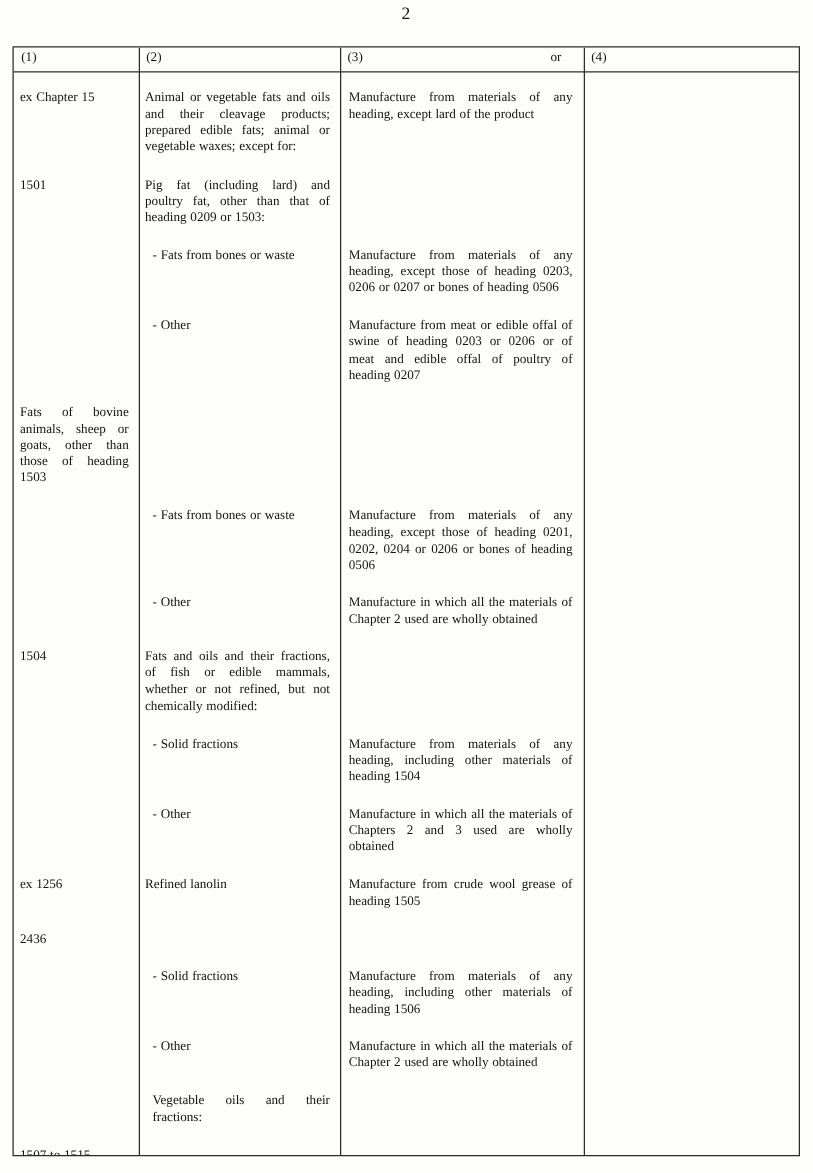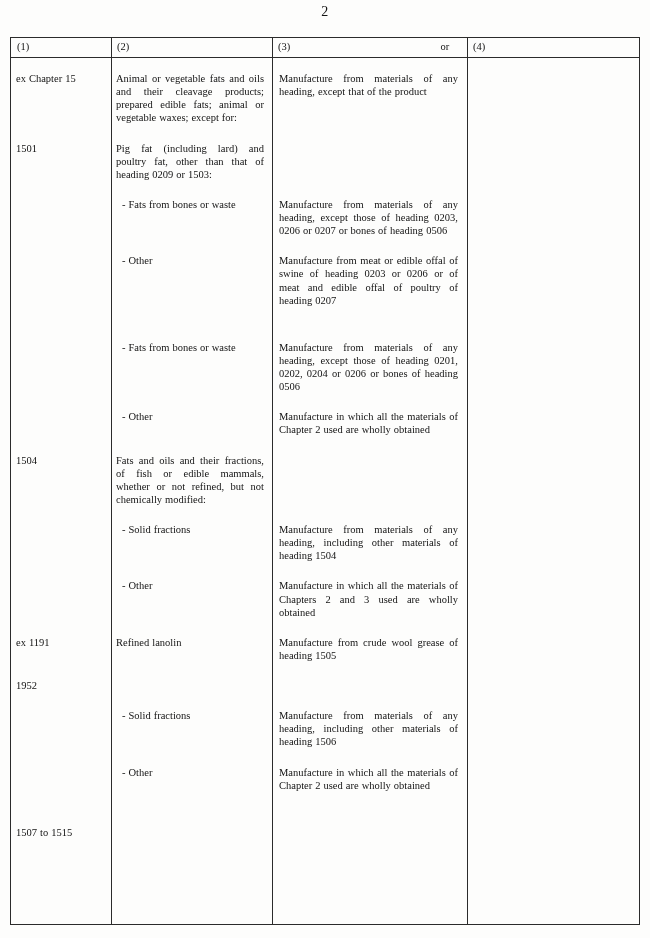--- a/index.html
+++ b/index.html
@@ -85,21 +85,21 @@
         <span>(3)</span>
         <span class="or-label">or</span>
       </div>
       <div class="hcell">(4)</div>
     </div>
 
     <div id="table-body">
   <div class="row">
     <div class="cell c1">ex Chapter 15</div>
     <div class="cell c2">Animal or vegetable fats and oils and their cleavage products; prepared edible fats; animal or vegetable waxes; except for:</div>
-    <div class="cell c3">Manufacture from materials of any heading, except that of the product</div>
+    <div class="cell c3">Manufacture from materials of any heading, except lard of the product</div>
     <div class="cell c4"></div>
   </div>
 
   <div class="row">
     <div class="cell c1">1501</div>
     <div class="cell c2">Pig fat (including lard) and poultry fat, other than that of heading 0209 or 1503:</div>
     <div class="cell c3"></div>
     <div class="cell c4"></div>
   </div>
 
@@ -111,20 +111,21 @@
   </div>
 
   <div class="row indent">
     <div class="cell c1"></div>
     <div class="cell c2">- Other</div>
     <div class="cell c3">Manufacture from meat or edible offal of swine of heading 0203 or 0206 or of meat and edible offal of poultry of heading 0207</div>
     <div class="cell c4"></div>
   </div>
 
   <div class="row">
+    <div class="cell c2">Fats of bovine animals, sheep or goats, other than those of heading 1503</div>
     <div class="cell c3"></div>
     <div class="cell c4"></div>
   </div>
 
   <div class="row indent">
     <div class="cell c1"></div>
     <div class="cell c2">- Fats from bones or waste</div>
     <div class="cell c3">Manufacture from materials of any heading, except those of heading 0201, 0202, 0204 or 0206 or bones of heading 0506</div>
     <div class="cell c4"></div>
   </div>
@@ -151,48 +152,49 @@
   </div>
 
   <div class="row indent">
     <div class="cell c1"></div>
     <div class="cell c2">- Other</div>
     <div class="cell c3">Manufacture in which all the materials of Chapters 2 and 3 used are wholly obtained</div>
     <div class="cell c4"></div>
   </div>
 
   <div class="row">
-    <div class="cell c1">ex 1191</div>
+    <div class="cell c1">ex 1256</div>
     <div class="cell c2">Refined lanolin</div>
     <div class="cell c3">Manufacture from crude wool grease of heading 1505</div>
     <div class="cell c4"></div>
   </div>
 
   <div class="row">
-    <div class="cell c1">1952</div>
+    <div class="cell c1">2436</div>
     <div class="cell c3"></div>
     <div class="cell c4"></div>
   </div>
 
   <div class="row indent">
     <div class="cell c1"></div>
     <div class="cell c2">- Solid fractions</div>
     <div class="cell c3">Manufacture from materials of any heading, including other materials of heading 1506</div>
     <div class="cell c4"></div>
   </div>
 
   <div class="row indent">
     <div class="cell c1"></div>
     <div class="cell c2">- Other</div>
     <div class="cell c3">Manufacture in which all the materials of Chapter 2 used are wholly obtained</div>
     <div class="cell c4"></div>
   </div>
 
   <div class="row indent">
     <div class="cell c1"></div>
+    <div class="cell c2">Vegetable oils and their fractions:</div>
     <div class="cell c3"></div>
     <div class="cell c4"></div>
   </div>
 
   <div class="row">
     <div class="cell c1">1507 to 1515</div>
     <div class="cell c2"></div>
     <div class="cell c3"></div>
     <div class="cell c4"></div>
   </div>

